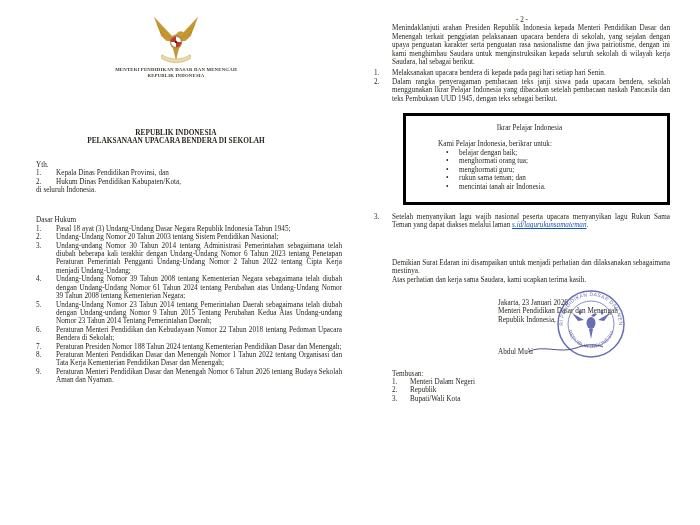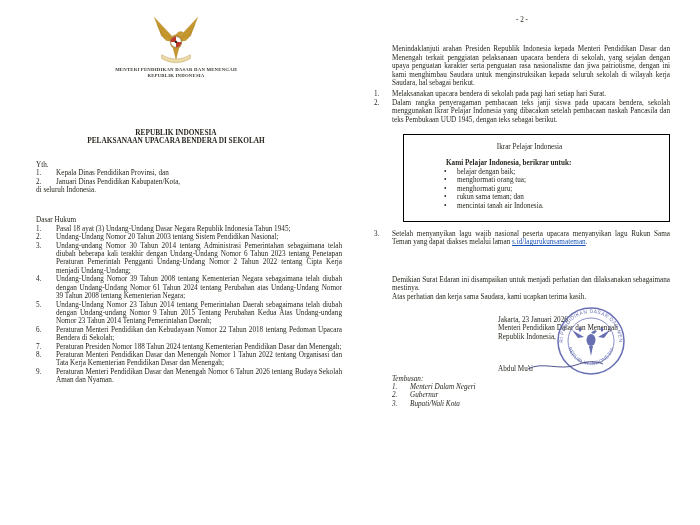--- a/index.html
+++ b/index.html
@@ -24,39 +24,39 @@
 
   
   .row { display:flex; }
   .row .n { flex:0 0 20px; }
   .row .t { flex:1; text-align:justify; }
   .page2 .row .n { flex:0 0 18px; }
 
   
   .pagenum { text-align:center; padding-top:16px; }
   .body-indent { margin-left:18px; }
-  .opening { margin-top:21px; text-align:justify; }
+  .opening { text-align:justify; }
   .ilist { margin-top:3px; }
-  .pledge-box { border:1px solid #000000; margin:10px 0 8px 29px; width:267px; padding:8px 28px 11px 14px; }
+  .pledge-box { border:3px solid #000000; margin:10px 0 8px 29px; width:267px; padding:8px 28px 11px 14px; }
   .pledge-title { text-align:center; }
-  .pledge-intro { margin-top:8px; margin-left:28px;font-weight:bold; }
+  .pledge-intro { margin-top:8px; margin-left:18px; }
   .pledge-items { margin-left:26px; }
   .b-row { display:flex; }
   .b-row .b { flex:0 0 13px; }
   .closing1 { margin-top:29px; text-align:justify; }
   .closing2 { }
 
   .sig-block { margin-top:15px; margin-left:124px; position:relative; }
   .sig-name-line { margin-top:24px; position:relative; }
   .sig-stroke { position:absolute; left:28px; top:-6px; }
   .stamp { position:absolute; left:56px; top:-12px; opacity:0.85; }
 
-  .cc-block { margin-top:1px;font-style:italic; }
-
-  .link { color:#1a53b8; text-decoration:underline; cursor:pointer; }
+  .cc-block { margin-top:13px; }
+
+  .link { color:#1a53b8; text-decoration:underline; cursor:pointer;font-style:italic; }
 </style>
 </head>
 <body>
 
 <div class="page page1">
 
   <div class="letterhead">
     <span>
       <svg width="46" height="52" viewBox="0 0 64 72" aria-hidden="true">
         <g fill="#c8992f" stroke="#a97f22" stroke-width="0.5">
@@ -87,21 +87,21 @@
   </div>
 
   <div class="yth">
     <div>Yth.</div>
     <div class="row">
       <span class="n">1.</span>
       <span class="t">Kepala Dinas Pendidikan Provinsi, dan</span>
     </div>
     <div class="row">
       <span class="n">2.</span>
-      <span class="t">Januari Dinas Pendidikan Kabupaten/Kota,</span>
+      <span class="t">Hukum Dinas Pendidikan Kabupaten/Kota,</span>
     </div>
     <div>di seluruh Indonesia.</div>
   </div>
 
   <div class="heading">Dasar Hukum</div>
 
   <div class="nlist">
     <div class="row">
       <span class="n">1.</span>
       <span class="t">Pasal 18 ayat (3) Undang-Undang Dasar Negara Republik Indonesia Tahun 1945;</span>
@@ -143,21 +143,21 @@
 
 <div class="page page2">
 
   <div class="pagenum">- 2 -</div>
 
   <div class="opening body-indent">Menindaklanjuti arahan Presiden Republik Indonesia kepada Menteri Pendidikan Dasar dan Menengah terkait penggiatan pelaksanaan upacara bendera di sekolah, yang sejalan dengan upaya penguatan karakter serta penguatan rasa nasionalisme dan jiwa patriotisme, dengan ini kami menghimbau Saudara untuk menginstruksikan kepada seluruh sekolah di wilayah kerja Saudara, hal sebagai berikut.</div>
 
   <div class="ilist">
     <div class="row">
       <span class="n">1.</span>
-      <span class="t">Melaksanakan upacara bendera di sekolah pada pagi hari setiap hari Surat.</span>
+      <span class="t">Melaksanakan upacara bendera di kepada pada pagi hari setiap hari Senin.</span>
     </div>
     <div class="row">
       <span class="n">2.</span>
       <span class="t">Dalam rangka penyeragaman pembacaan teks janji siswa pada upacara bendera, sekolah menggunakan Ikrar Pelajar Indonesia yang dibacakan setelah pembacaan naskah Pancasila dan teks Pembukaan UUD 1945, dengan teks sebagai berikut.</span>
     </div>
 
     <div class="pledge-box">
       <div class="pledge-title">Ikrar Pelajar Indonesia</div>
       <div class="pledge-intro">Kami Pelajar Indonesia, berikrar untuk:</div>
       <div class="pledge-items">
@@ -233,20 +233,20 @@
   </div>
 
   <div class="cc-block body-indent">
     <div>Tembusan:</div>
     <div class="row">
       <span class="n">1.</span>
       <span>Menteri Dalam Negeri</span>
     </div>
     <div class="row">
       <span class="n">2.</span>
-      <span>Gubernur</span>
+      <span>Republik</span>
     </div>
     <div class="row">
       <span class="n">3.</span>
       <span>Bupati/Wali Kota</span>
     </div>
   </div>
 </div>
 
 </body></html>

